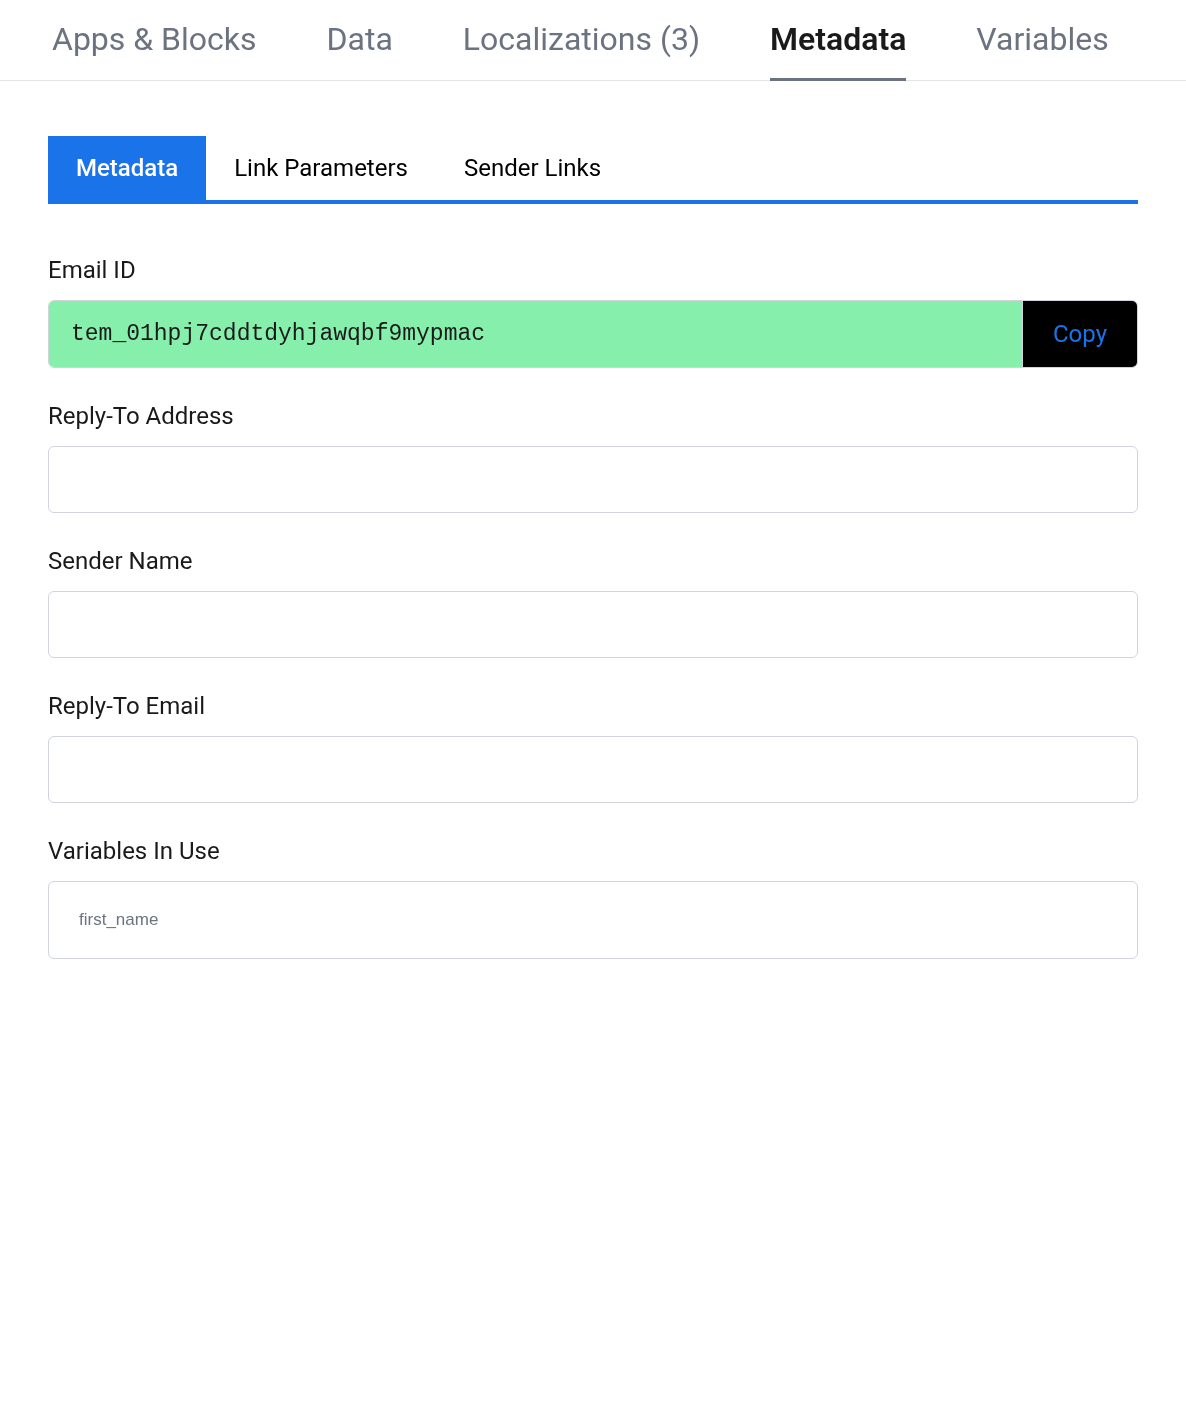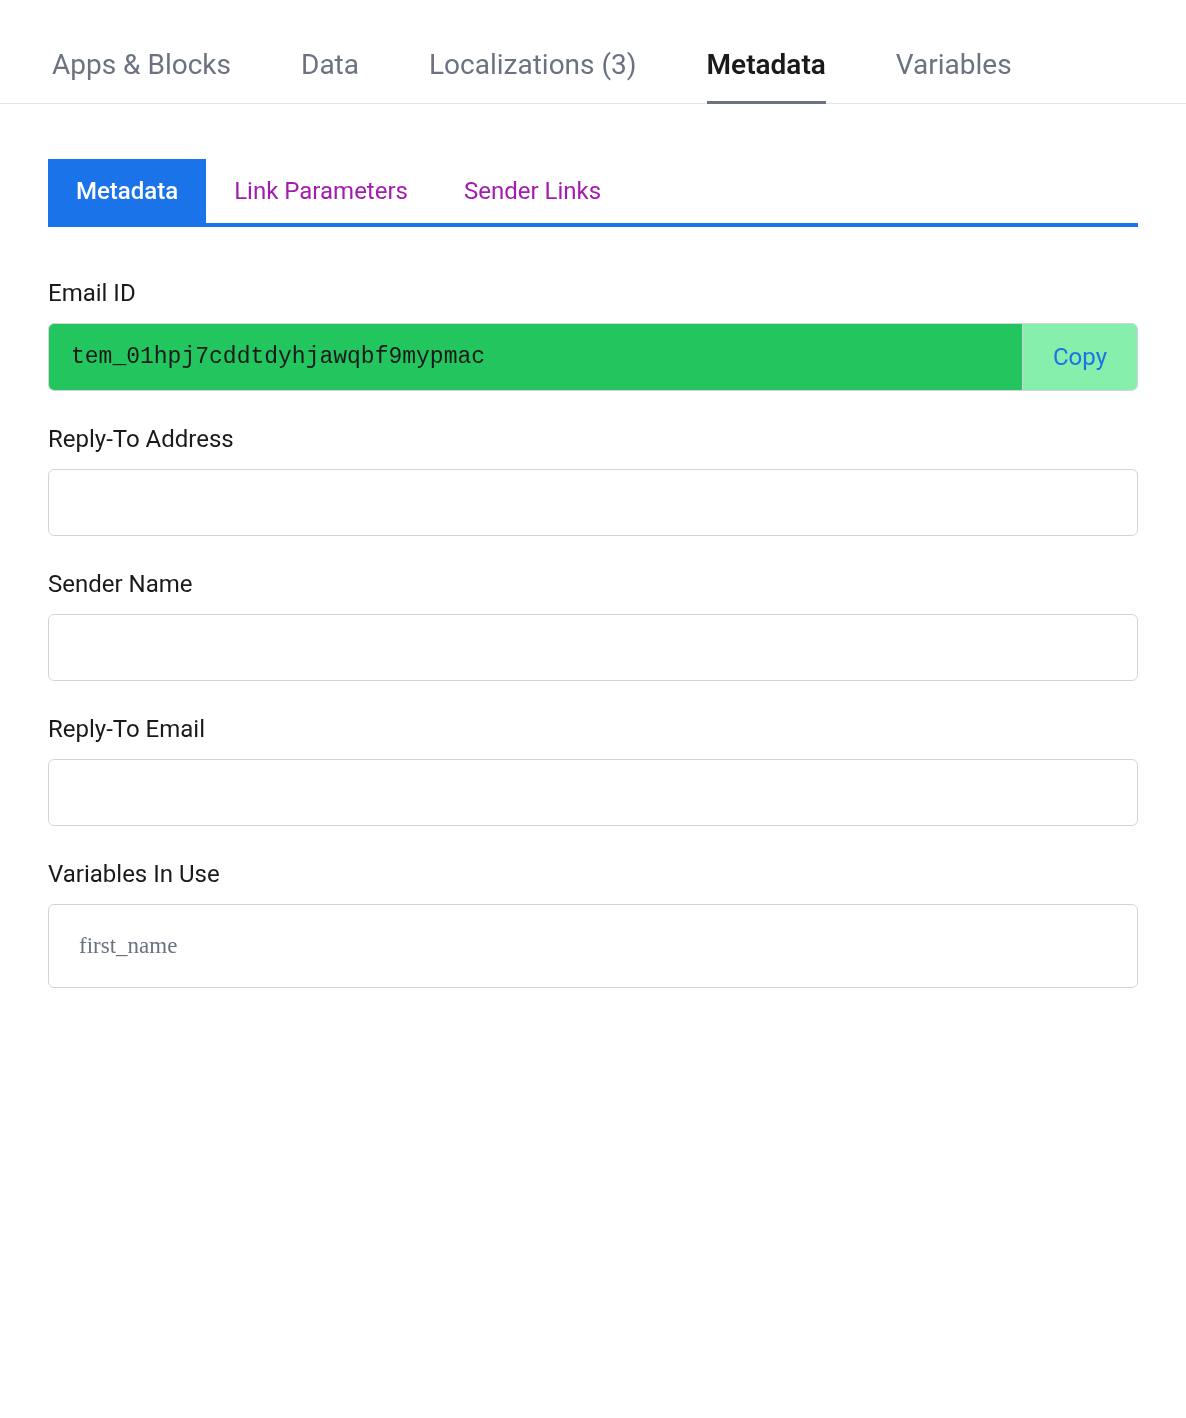--- a/index.html
+++ b/index.html
@@ -13,27 +13,26 @@
       color: #1a1a1a;
       width: 1186px;
     }
     .top-tabs {
       display: flex;
       gap: 70px;
       padding: 20px 52px 0 52px;
       border-bottom: 1px solid #e5e5e5;
     }
     .top-tab {
-      font-size: 28px;
+      font-size: 32px;
       color: #6b7280;
       padding-bottom: 22px;
       cursor: pointer;
       white-space: nowrap;
       position: relative;
-      margin-top: 28px;
     }
     .top-tab.active {
       color: #1a1a1a;
       font-weight: 600;
     }
     .top-tab.active::after {
       content: "";
       position: absolute;
       left: 0;
       right: 0;
@@ -49,21 +48,21 @@
       padding: 55px 48px 40px 48px;
     }
     .sub-tabs-wrap {
       border-bottom: 4px solid #1a73e8;
       display: flex;
       margin-bottom: 52px;
     }
     .sub-tab {
       font-size: 24px;
       padding: 18px 28px;
-      color: #a21caf;
+      color: #000000;
       cursor: pointer;
       white-space: nowrap;
     }
     .sub-tab.active {
       background: #1a73e8;
       color: #fff;
       font-weight: 500;
     }
     .field-group {
       margin-bottom: 34px;
@@ -85,46 +84,46 @@
       font-family: inherit;
     }
     .copy-field {
       display: flex;
       border: 1px solid #d1d5db;
       border-radius: 6px;
       overflow: hidden;
     }
     .copy-value {
       flex: 1;
-      background: #22c55e;
+      background: #86efac;
       padding: 20px 22px;
       font-family: "SFMono-Regular", Consolas, "Liberation Mono", Menlo, monospace;
       font-size: 23px;
       color: #1a1a1a;
       border-right: 1px solid #d1d5db;
       overflow: hidden;
       text-overflow: ellipsis;
       white-space: nowrap;
     }
     .copy-button {
-      background: #86efac;
+      background: #000000;
       border: none;
       padding: 0 30px;
       font-size: 24px;
       color: #1a73e8;
       cursor: pointer;
       font-family: inherit;
     }
     .vars-box {
       width: 100%;
       border: 1px solid #d1d5db;
       border-radius: 6px;
       padding: 28px 30px;
-      font-family: Liberation Serif, serif;
-      font-size: 23px;
+      font-family: Liberation Sans, sans-serif;
+      font-size: 17px;
       color: #6b7280;
       background: #fff;
     }
   </style>
 </head>
 <body>
 
 <div class="top-tabs">
   <div class="top-tab">Apps &amp; Blocks</div>
   <div class="top-tab">Data</div>

